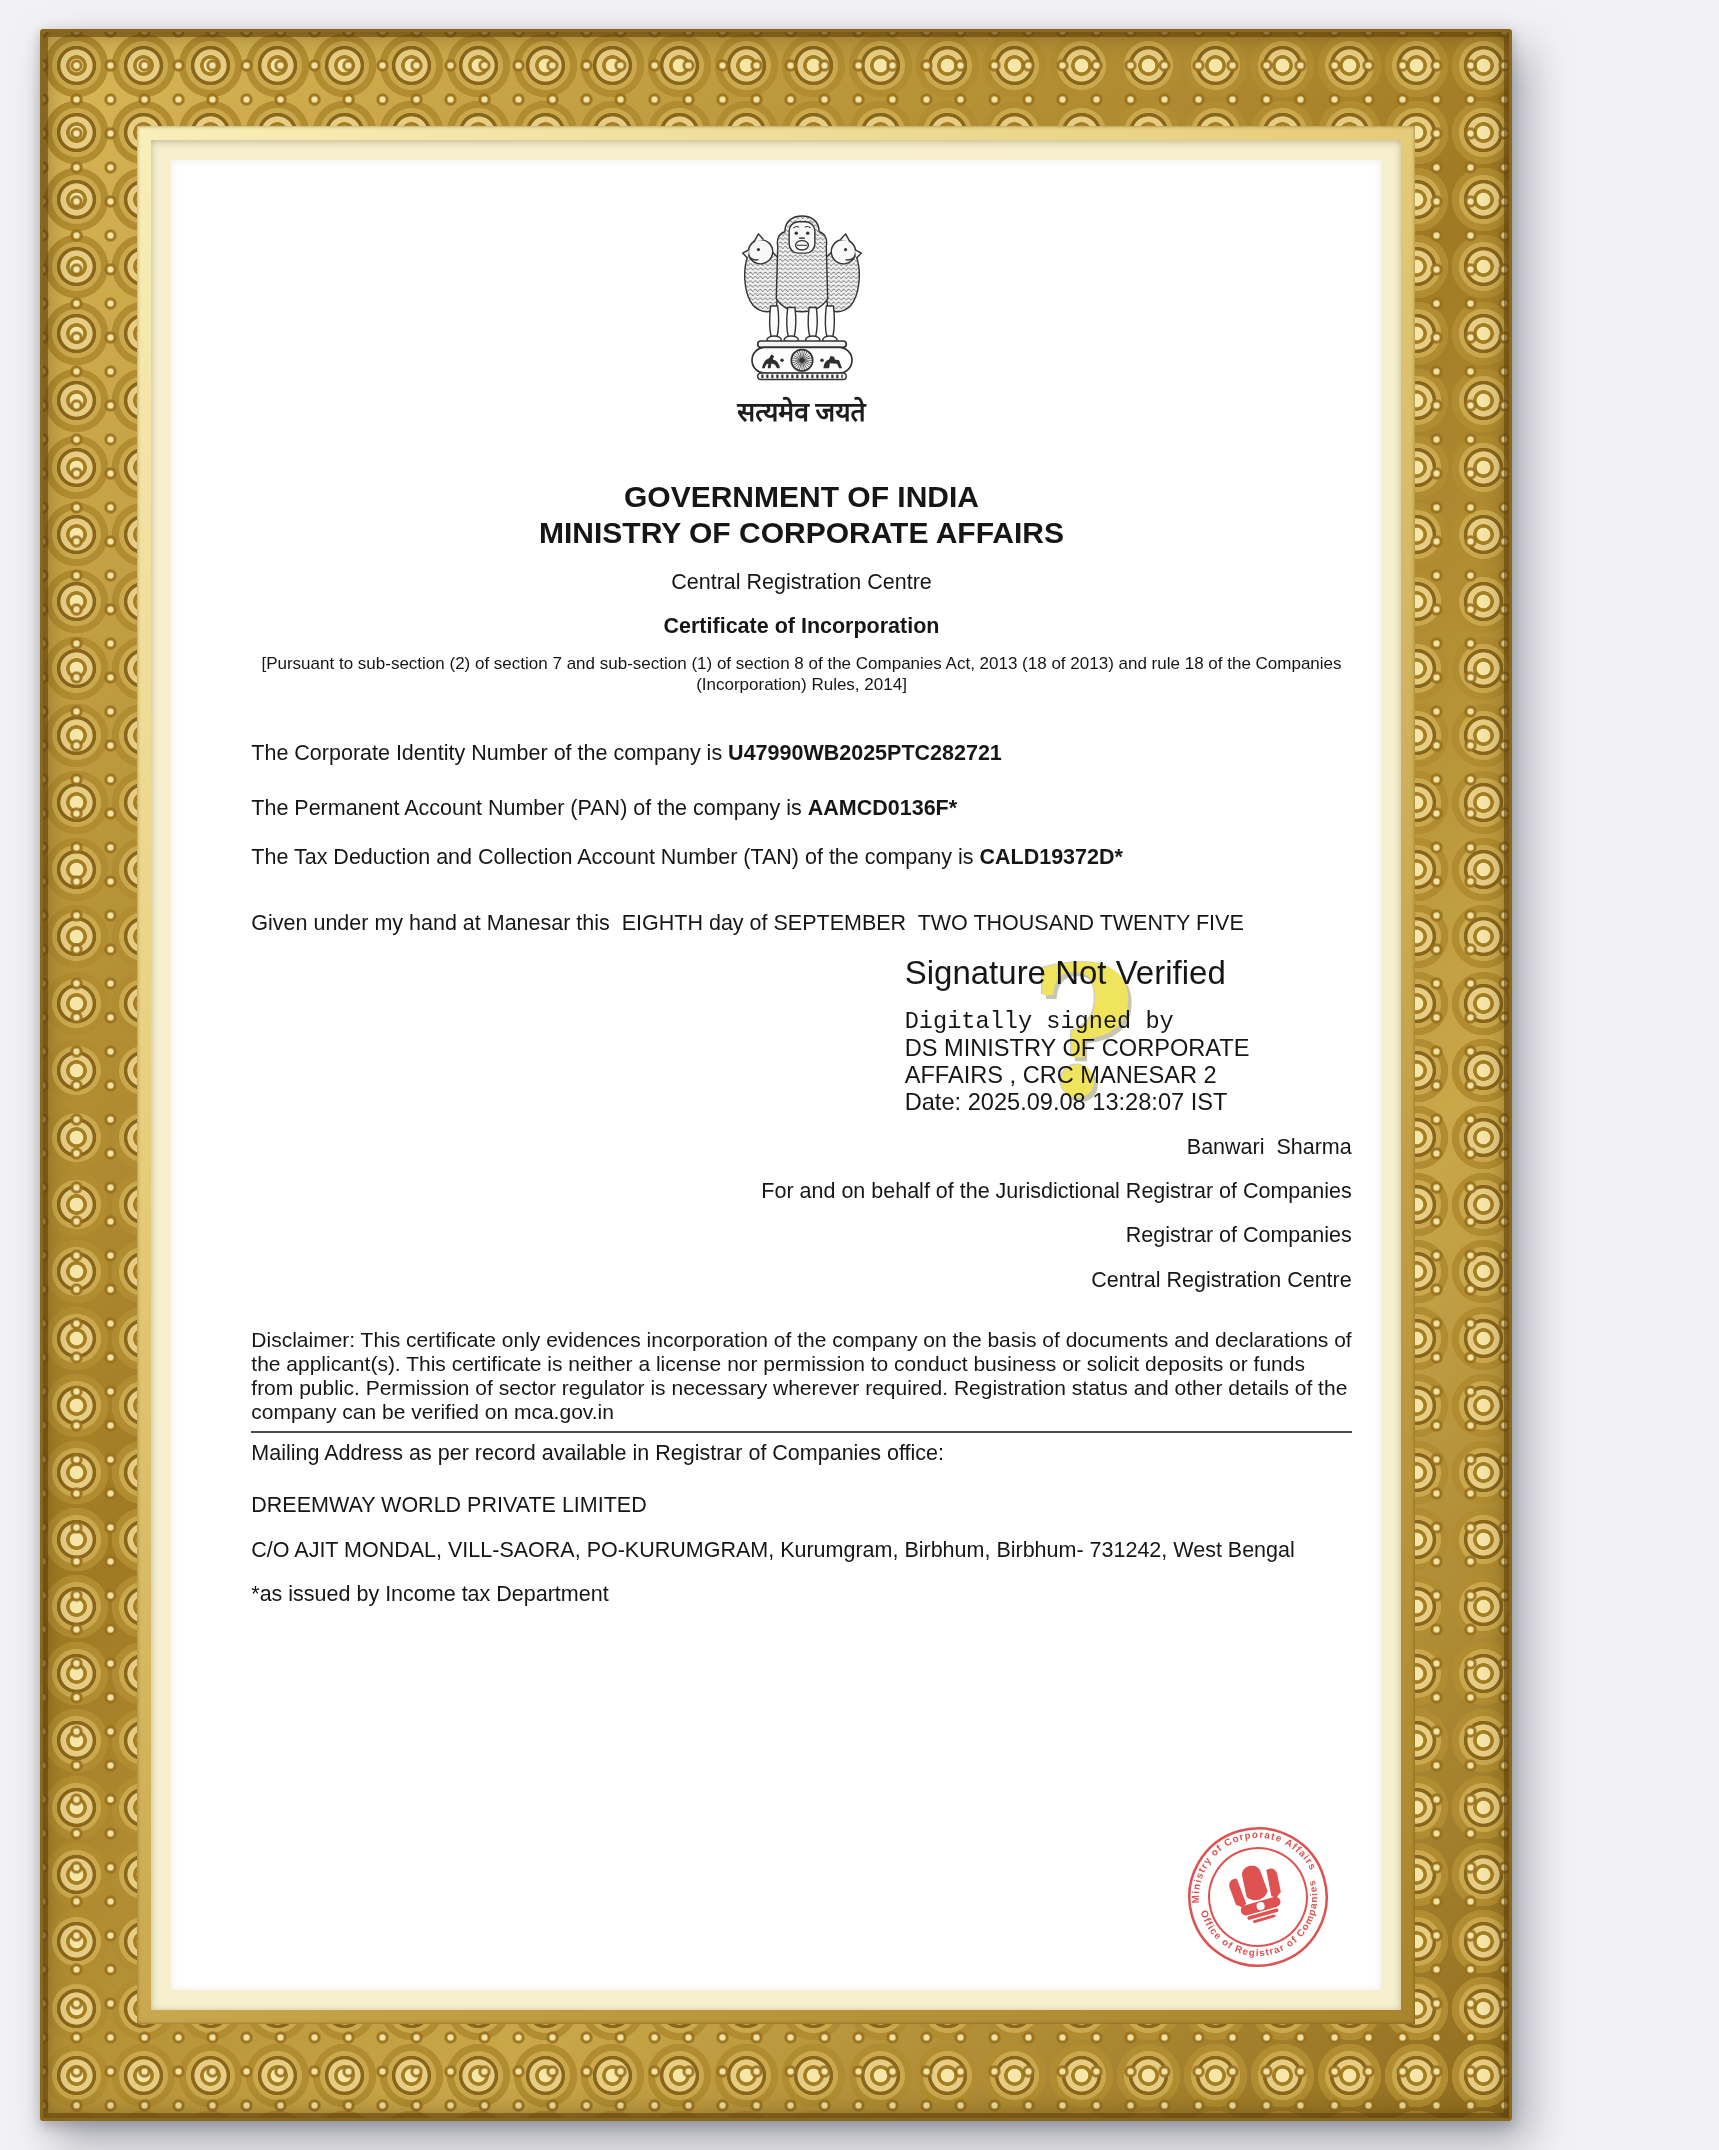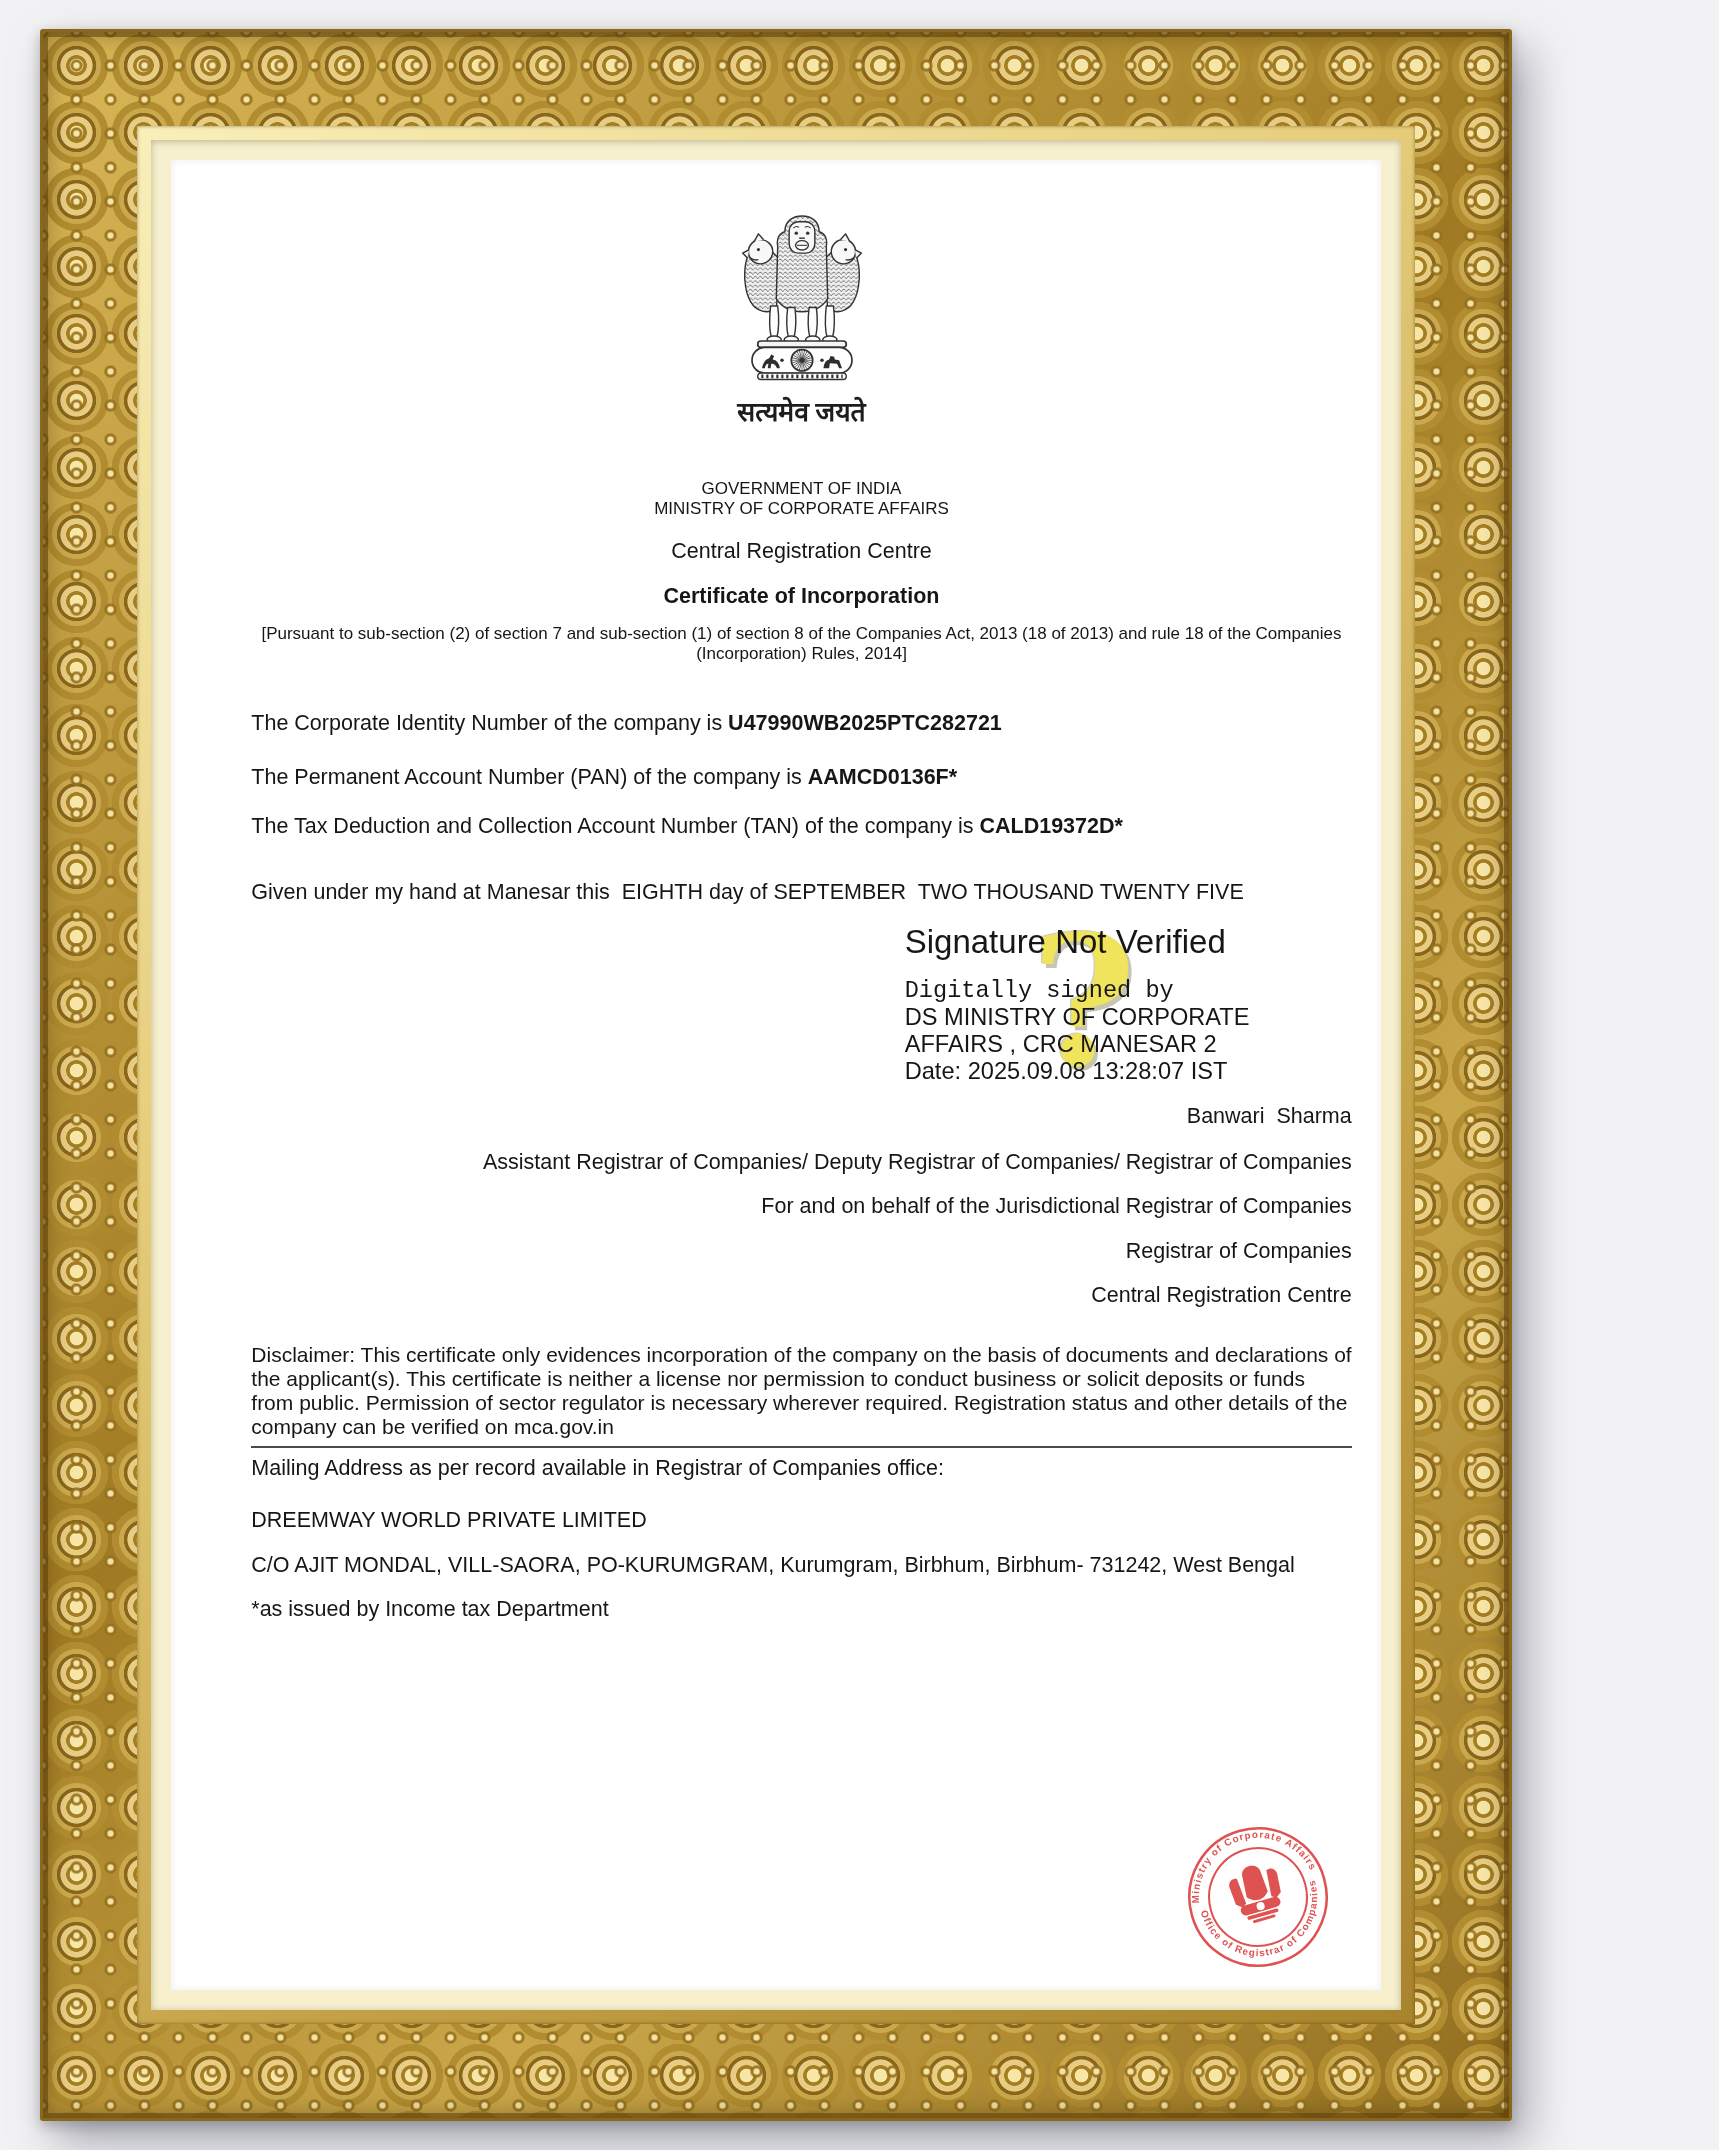--- a/index.html
+++ b/index.html
@@ -38,21 +38,21 @@
     font-size:21.5px; line-height:1.2; position:absolute;
     box-shadow: inset 0 0 8.6px rgba(0,0,0,.07);
   }
   
   p, div.tline { margin:0; }
   .keep-sp { white-space:pre-wrap; }
   .right  { text-align:right; }
   .emblem-wrap { text-align:center; }
   .caption { text-align:center; font-size:26.5px; margin-top:4.3px; color:#1d1d1d;
              font-family:"Liberation Serif","DejaVu Serif",serif; font-weight:bold; }
-  .h-gov   { text-align:center; font-weight:normal; font-size:17px; line-height:1.18; }
+  .h-gov   { text-align:center; font-weight:bold; font-size:30px; line-height:1.18; }
   .h-gov.first { margin-top:50px; }
   .h-sub   { text-align:center; font-size:21.5px; margin-top:20px; }
   .h-title { text-align:center; font-size:21.5px; font-weight:bold; margin-top:18.6px; }
   .pursuant{ text-align:center; font-size:17px; margin-top:14.3px; line-height:1.2;
              padding:0 4.3px; }
   .certify { margin-top:72px; }
   .cin { margin-top:46px; }
   .pan { margin-top:29px; }
   .tan { margin-top:23px; }
   .given { margin-top:40px; }
@@ -185,21 +185,20 @@
         <div class="sig">
           <span class="q">?</span>
           <div class="sig-title">Signature Not Verified</div>
           <div class="sig-line first">Digitally signed by</div>
           <div class="sig-line">DS MINISTRY OF CORPORATE</div>
           <div class="sig-line">AFFAIRS , CRC MANESAR 2</div>
           <div class="sig-line">Date: 2025.09.08 13:28:07 IST</div>
         </div>
 
         <div class="right officer-name keep-sp">Banwari  Sharma</div>
-        <div class="right officer-title first">Assistant Registrar of Companies/ Deputy Registrar of Companies/ Registrar of Companies</div>
         <div class="right officer-title">For and on behalf of the Jurisdictional Registrar of Companies</div>
         <div class="right officer-title">Registrar of Companies</div>
         <div class="right officer-title">Central Registration Centre</div>
 
         <p class="disclaimer">Disclaimer: This certificate only evidences incorporation of the company on the basis of documents and declarations of the applicant(s). This certificate is neither a license nor permission to conduct business or solicit deposits or funds from public. Permission of sector regulator is necessary wherever required. Registration status and other details of the company can be verified on mca.gov.in</p>
 
         <div class="mail-head">Mailing Address as per record available in Registrar of Companies office:</div>
         <div class="mail-co">DREEMWAY WORLD PRIVATE LIMITED</div>
         <div class="mail-addr">C/O AJIT MONDAL, VILL-SAORA, PO-KURUMGRAM, Kurumgram, Birbhum, Birbhum- 731242, West Bengal</div>
         <div class="footnote">*as issued by Income tax Department</div>

